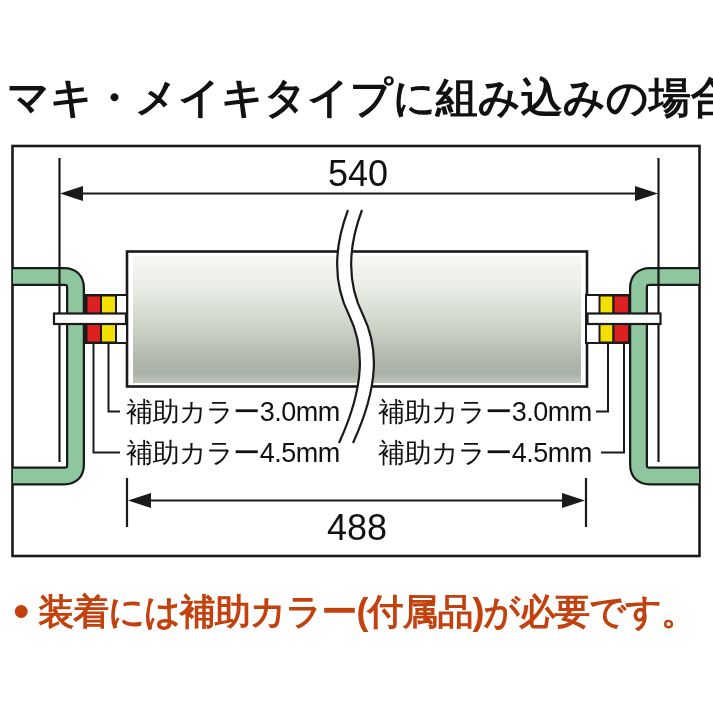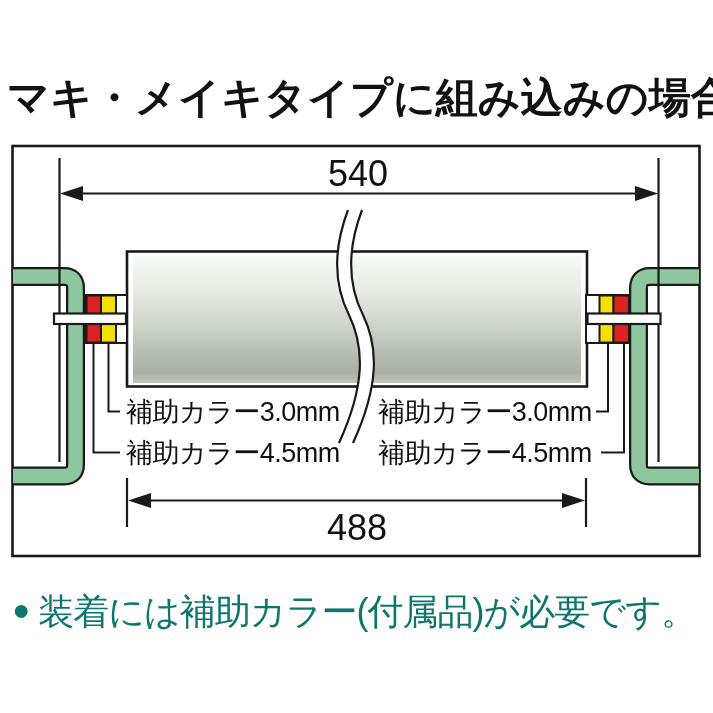--- a/index.html
+++ b/index.html
@@ -8,21 +8,21 @@
     font-family:"Liberation Sans","DejaVu Sans",sans-serif;color:#111;
   }
   .title{
     position:absolute;left:7px;top:74px;width:702px;
     font-size:42px;font-weight:bold;letter-spacing:0px;line-height:1.15;
     white-space:nowrap;color:#111;
   }
   .diagram-svg{position:absolute;left:0;top:0;width:713px;height:713px;}
   .footer{
     position:absolute;left:12px;top:588px;width:698px;
-    font-size:36px;font-weight:normal;letter-spacing:-1px;white-space:nowrap;color:#0f766e;
+    font-size:36px;font-weight:bold;letter-spacing:-1px;white-space:nowrap;color:#c2410c;
   }
   .footer .bullet{font-size:30px;vertical-align:4px;margin-right:8px;letter-spacing:0;}
   svg text{font-family:"Liberation Sans","DejaVu Sans",sans-serif;fill:#111;}
   .dim-text{font-size:36px;}
   .label-text{font-size:27px;letter-spacing:-0.5px;}
 </style>
 </head>
 <body>
 
 <div class="page">

